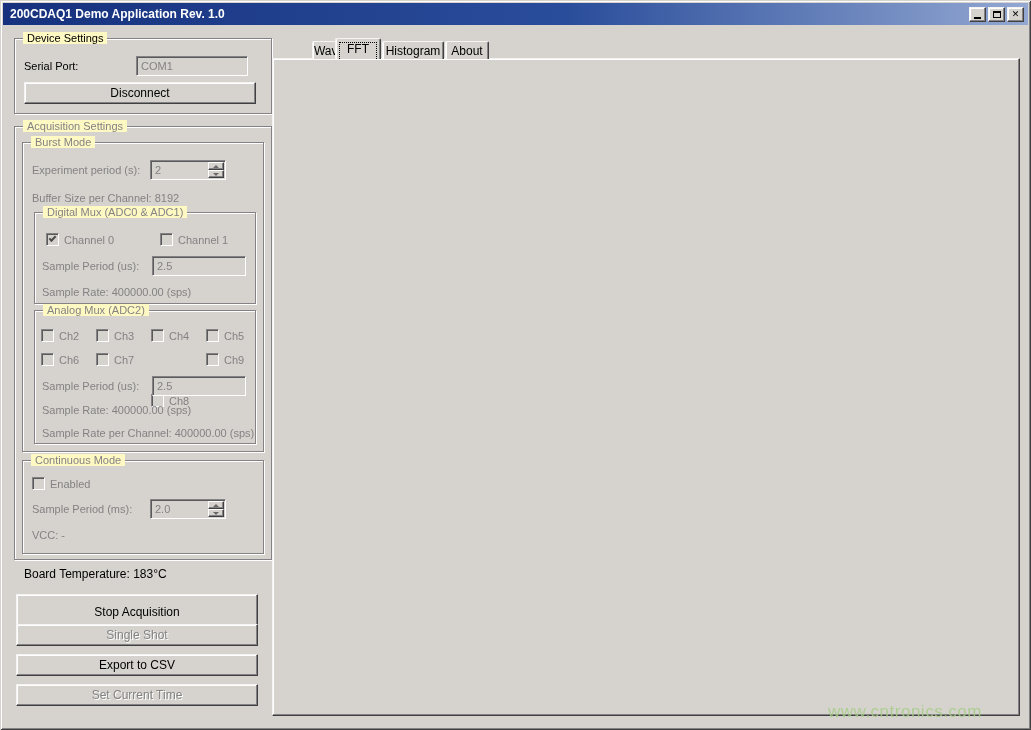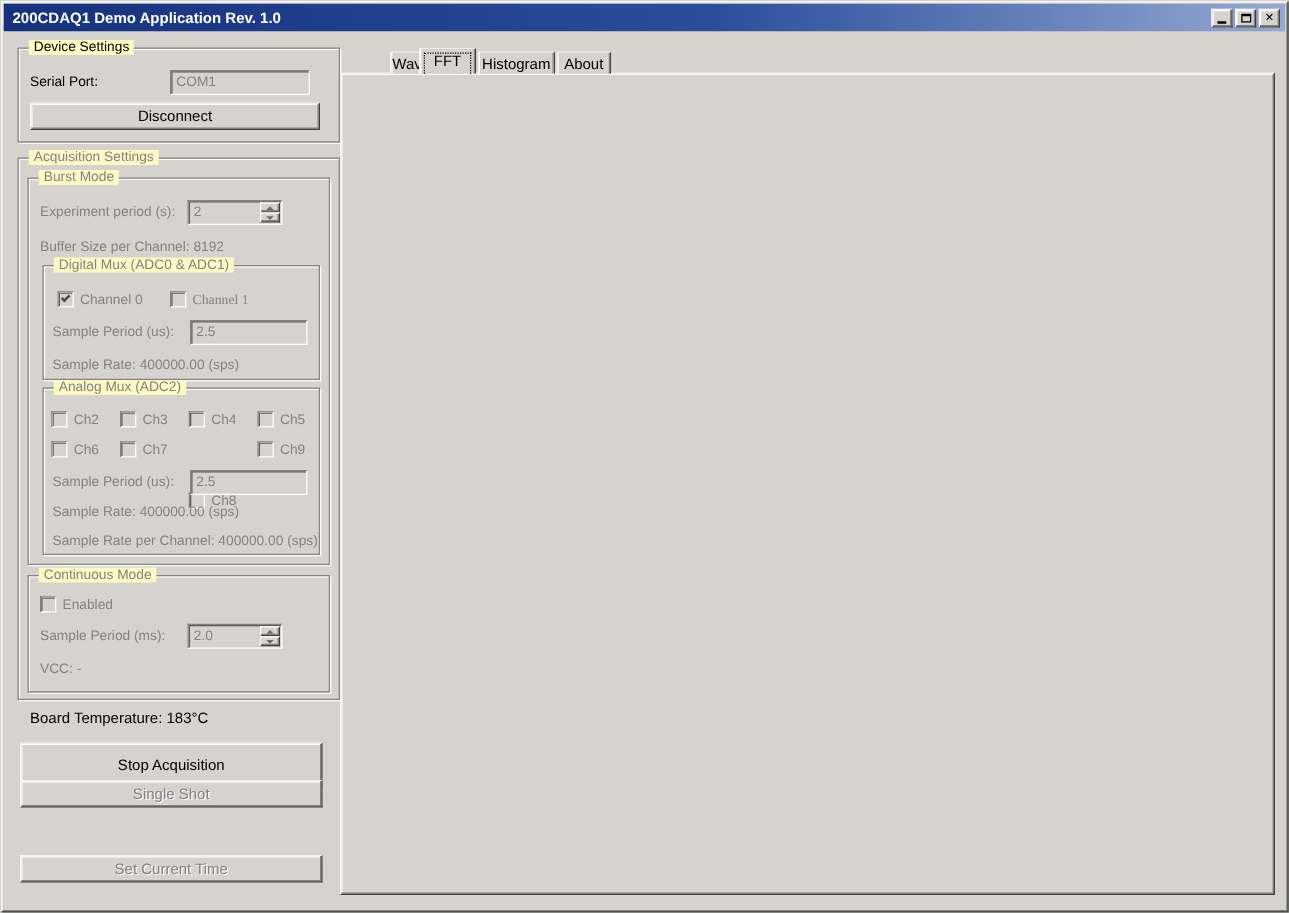--- a/index.html
+++ b/index.html
@@ -166,21 +166,21 @@
 
   <div class="groupbox" style="left:34px;top:212px;width:222px;height:92px;">
     <span class="glabel gray">Digital Mux (ADC0 &amp; ADC1)</span>
   </div>
   <span class="cb" style="left:46px;top:233px;">
     <span class="cb-box">
         <span class="cb-check"></span>
       </span>
     <span class="gray">Channel 0</span>
   </span>
-  <span class="cb" style="left:136px;top:233px;font-family:Liberation Serif, serif;">
+  <span class="cb" style="left:160px;top:233px;">
     <span class="cb-box"></span>
     <span class="gray">Channel 1</span>
   </span>
   <span class="lbl gray" style="left:42px;top:260px;">Sample Period (us):</span>
   <input class="field" style="left: 152px; top: 256px; width: 94px;" readonly="" value="2.5">
   <span class="lbl gray" style="left:42px;top:286px;">Sample Rate: 400000.00 (sps)</span>
 
   <div class="groupbox" style="left:34px;top:310px;width:222px;height:134px;">
     <span class="glabel gray">Analog Mux (ADC2)</span>
   </div>
@@ -242,20 +242,23 @@
   </div>
   <span class="lbl gray" style="left:32px;top:529px;">VCC: -</span>
 
   <span class="lbl" style="left:24px;top:567px;font-size:12px;">Board Temperature: 183°C</span>
 
   <div class="btn" style="left:16px;top:594px;width:242px;height:36px;">
     <span>Stop Acquisition</span>
   </div>
   <div class="btn disabled" style="left:16px;top:624px;width:242px;height:22px;">
     <span>Single Shot</span>
+  </div>
+  <div class="btn" style="left:16px;top:654px;width:242px;height:22px;">
+    <span>Export to CSV</span>
   </div>
   <div class="btn disabled" style="left:16px;top:684px;width:242px;height:22px;">
     <span>Set Current Time</span>
   </div>
 
   <div class="tab" style="left:276px;width:58px;margin-left:36px;">
       <span>Waveform</span>
     </div>
   <div class="tab active" style="left:335px;width:46px;">
       <span>FFT</span>
@@ -414,14 +417,15 @@
         <span class="sp-v">84.124 dB</span>
       <span class="sp-l">THD</span>
         <span class="sp-v">-96.133 dB</span>
       <span class="sp-l">SINAD</span>
         <span class="sp-v">83.882 dB</span>
       <span class="sp-l">Noise Floor</span>
         <span class="sp-v">-117.510 dB</span>
     </div>
   </div>
 
+  <div class="watermark">www.cntronics.com</div>
 
 </div>
 
 </body></html>

